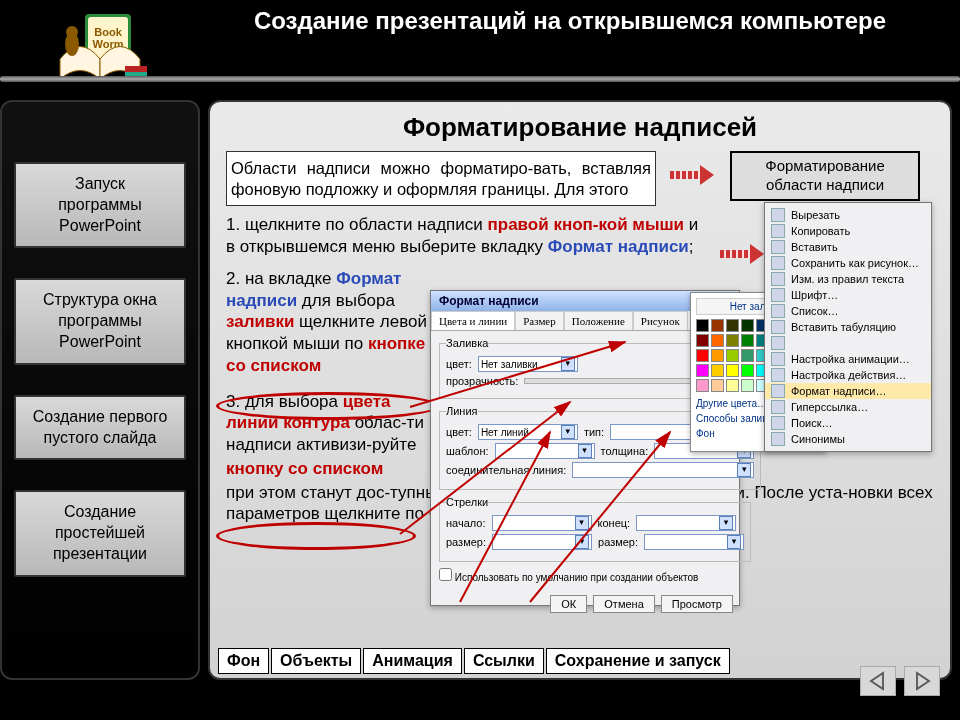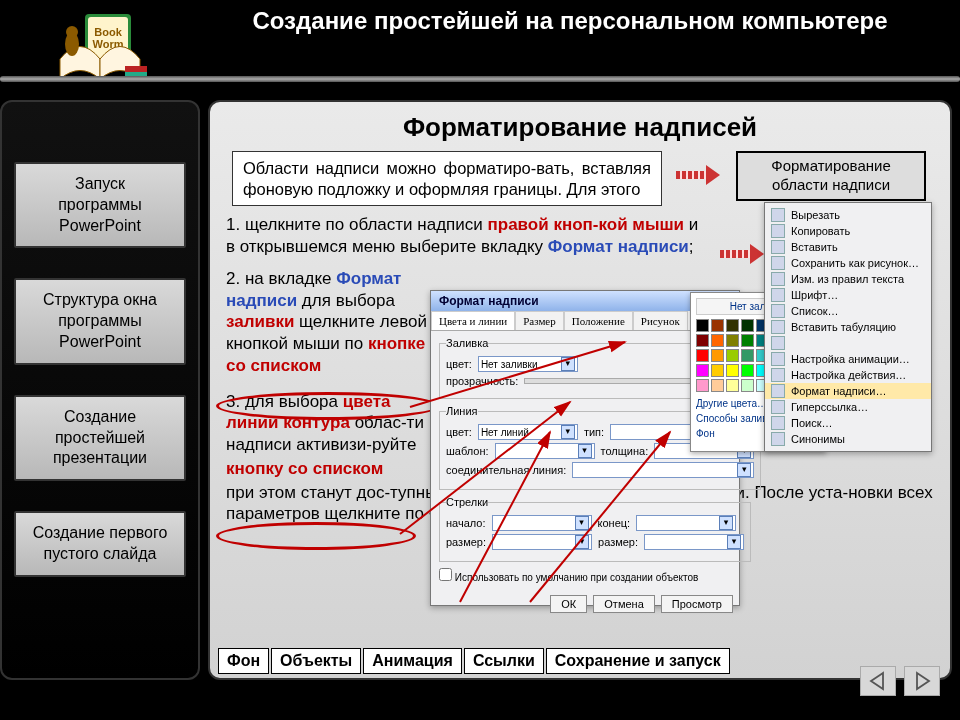--- a/index.html
+++ b/index.html
@@ -51,24 +51,23 @@
     padding: 10px 16px 10px 16px;
   }
   .section-title {
     text-align: center;
     font-size: 26px; font-weight: bold;
     margin-bottom: 8px;
   }
   .intro-row { display:flex; align-items:flex-start; gap:14px; }
   .intro-box {
     background:#fff; border:1px solid #333;
-    padding:6px 10px; width:430px;
+    padding:6px 4px; width:430px;
     font-size:16.5px; line-height:1.25;
     text-align: justify;
-    margin-left: 6px;
   }
   .arrow-right {
     width:46px; height:20px; margin-top: 14px;
     position: relative;
   }
   .arrow-right::before{
     content:""; position:absolute; left:0; top:6px;
     width:32px; height:8px;
     background: repeating-linear-gradient(90deg,#c33 0 4px,#fdd 4px 6px);
   }
@@ -168,30 +167,30 @@
     <text x="58" y="44" font-size="11" text-anchor="middle" fill="#8b5a00" font-weight="bold">Worm</text>
     <path d="M10 55 Q30 30 50 55 L50 75 Q30 58 10 75 Z" fill="#fff5e0" stroke="#8b5a00"></path>
     <path d="M50 55 Q70 30 90 55 L90 75 Q70 58 50 75 Z" fill="#fff5e0" stroke="#8b5a00"></path>
     <ellipse cx="22" cy="40" rx="7" ry="12" fill="#8b5a00"></ellipse>
     <circle cx="22" cy="28" r="6" fill="#8b5a00"></circle>
     <rect x="75" y="62" width="22" height="6" fill="#b22"></rect>
     <rect x="75" y="68" width="22" height="6" fill="#2a8"></rect>
   </svg>
 </div>
 
-<div class="titlebar">Создание простейшей на персональном компьютере</div>
+<div class="titlebar">Создание презентаций на открывшемся компьютере</div>
 <div class="titlebar-underline"></div>
 
 <div class="sidebar">
   <div class="nav-btn">Запуск
 программы
 PowerPoint</div>
   <div class="nav-btn">Структура окна программы PowerPoint</div>
+  <div class="nav-btn">Создание первого пустого слайда</div>
   <div class="nav-btn">Создание простейшей презентации</div>
-  <div class="nav-btn">Создание первого пустого слайда</div>
 </div>
 
 <div class="content">
   <div class="section-title">Форматирование надписей</div>
 
   <div class="intro-row">
     <div class="intro-box">Области надписи можно форматиро-вать, вставляя фоновую подложку и оформляя границы.  Для этого</div>
     <div class="arrow-right"></div>
     <div class="link-box">Форматирование области надписи</div>
   </div>

